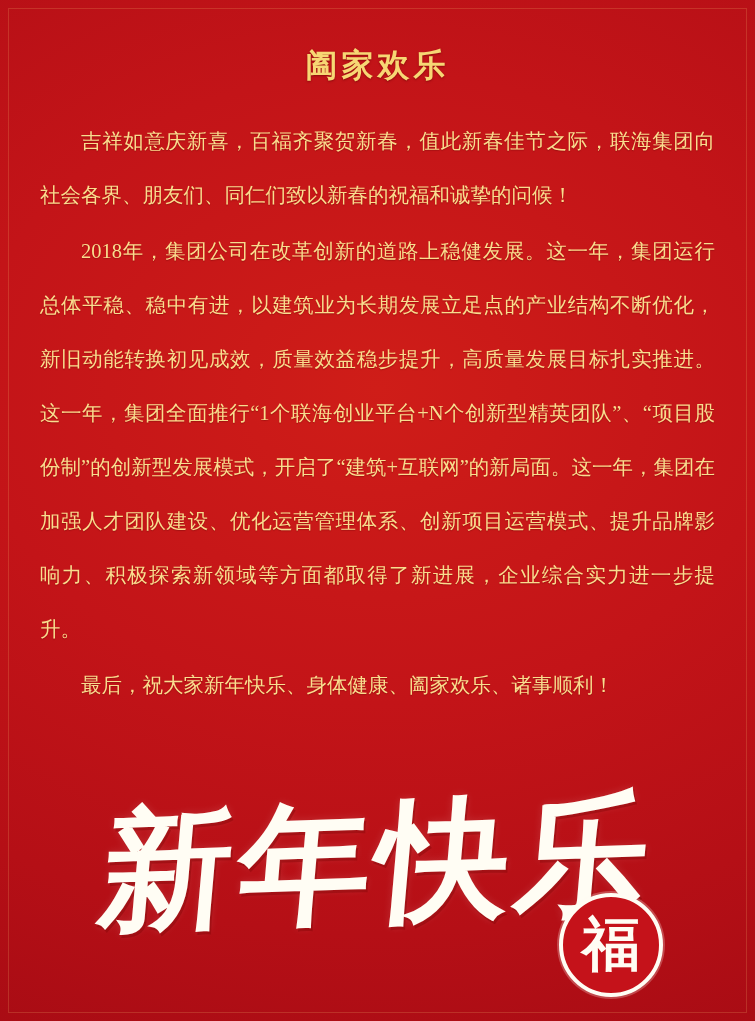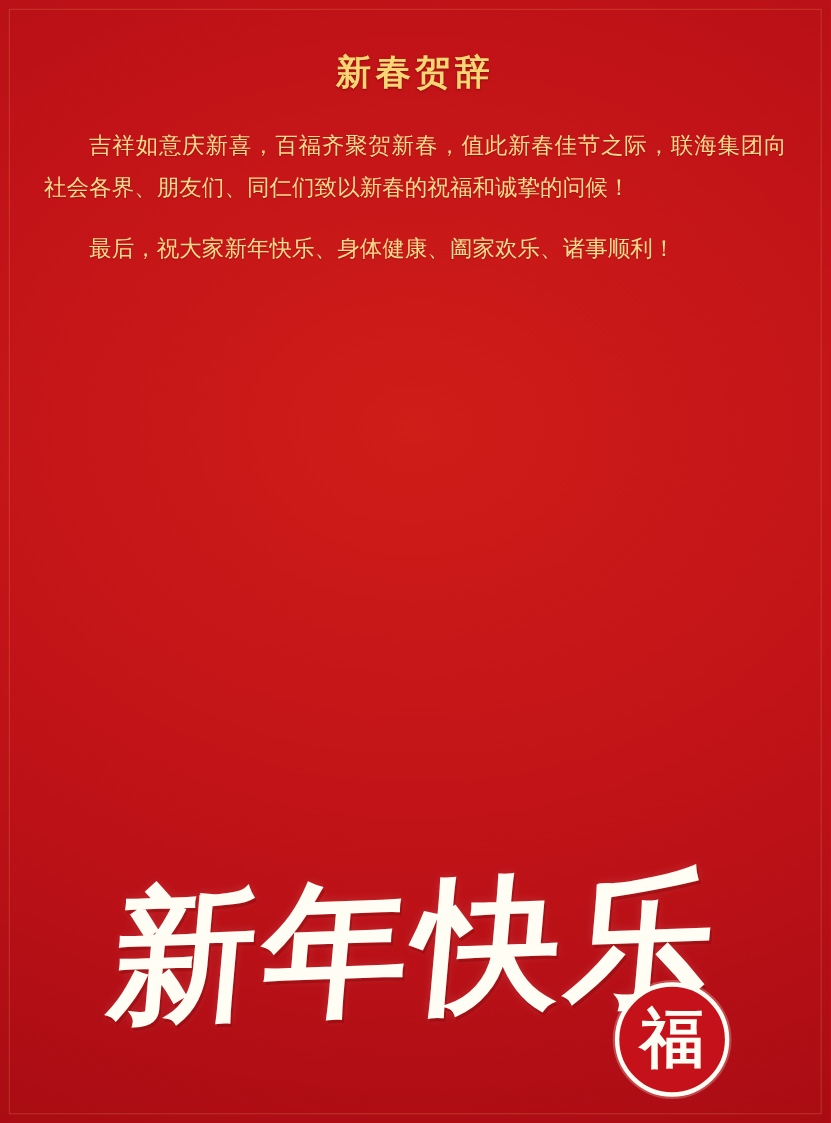--- a/index.html
+++ b/index.html
@@ -39,32 +39,32 @@
     letter-spacing: 4px;
     padding-top: 44px;
     text-shadow: 0 1px 2px rgba(90, 0, 0, 0.5);
     font-family: "Liberation Serif", "DejaVu Serif", serif;
   }
   .body-text {
     position: relative;
     margin: 26px 40px 0 40px;
     color: #f9dd8e;
     font-size: 20.5px;
-    line-height: 38px;
+    line-height: 54px;
     text-align: justify;
     text-justify: inter-ideograph;
     font-family: "Liberation Serif", "DejaVu Serif", serif;
     text-shadow: 0 1px 1px rgba(120, 10, 10, 0.45);
   }
   .para {
     margin: 0 0 2px 0;
     text-indent: 2em;
   }
   .para.last {
-    margin-top: 18px;
+    margin-top: 2px;
   }
   
   .calligraphy {
     position: absolute;
     left: 0;
     right: 0;
     bottom: 4px;
     height: 240px;
   }
   .cal-text {
@@ -107,24 +107,25 @@
     font-weight: bold;
     font-family: "DejaVu Serif", "Liberation Serif", serif;
   }
 </style>
 </head>
 <body>
 
 <div class="poster">
   <div class="frame"></div>
 
-  <div class="title">新春贺辞</div>
+  <div class="title">阖家欢乐</div>
 
   <div class="body-text">
     <p class="para">吉祥如意庆新喜，百福齐聚贺新春，值此新春佳节之际，联海集团向社会各界、朋友们、同仁们致以新春的祝福和诚挚的问候！</p>
+    <p class="para">2018年，集团公司在改革创新的道路上稳健发展。这一年，集团运行总体平稳、稳中有进，以建筑业为长期发展立足点的产业结构不断优化，新旧动能转换初见成效，质量效益稳步提升，高质量发展目标扎实推进。这一年，集团全面推行“1个联海创业平台+N个创新型精英团队”、“项目股份制”的创新型发展模式，开启了“建筑+互联网”的新局面。这一年，集团在加强人才团队建设、优化运营管理体系、创新项目运营模式、提升品牌影响力、积极探索新领域等方面都取得了新进展，企业综合实力进一步提升。</p>
     <p class="para last">最后，祝大家新年快乐、身体健康、阖家欢乐、诸事顺利！</p>
   </div>
 
   <div class="calligraphy">
     <div class="cal-text">新年快乐</div>
     <div class="fu-seal">
       <span>福</span>
     </div>
   </div>
 </div>

